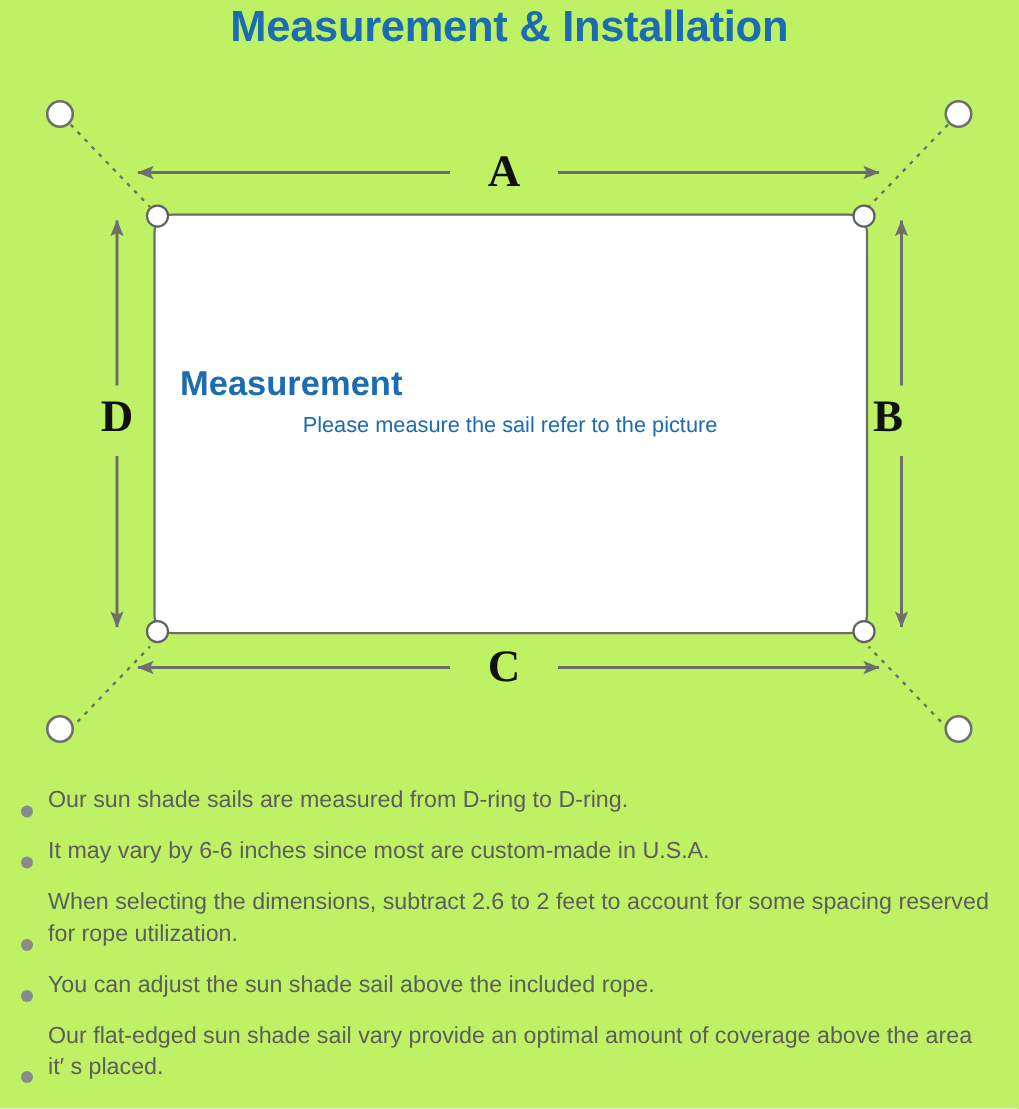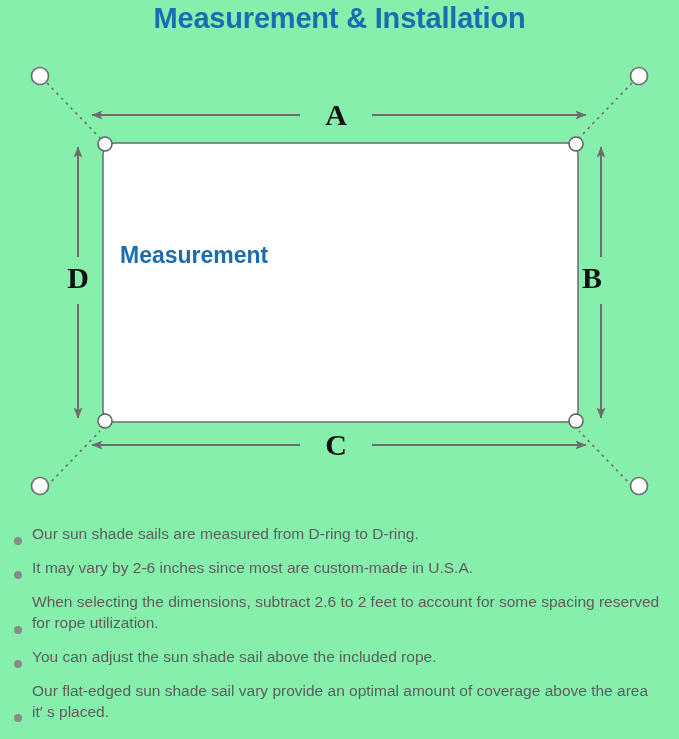--- a/index.html
+++ b/index.html
@@ -2,21 +2,21 @@
 <html><head>
 <meta charset="utf-8">
 <style>
   * { margin:0; padding:0; box-sizing:border-box; }
   html,body {
     width:679px; height:739px;
     background:#ffffff;
     font-family:"Liberation Sans", sans-serif;
     overflow:hidden;
   }
-  .page { position:relative; width:679px; height:739px; background:#86efac; }
+  .page { position:relative; width:679px; height:739px; background:#bef264; }
 
   
   .title {
     position:absolute; left:0; top:2px; width:679px;
     text-align:center;
     font-size:29px; font-weight:bold;
     color:#1b6cb0;
     letter-spacing:-0.2px;
     font-family:"Liberation Sans", sans-serif;
   }
@@ -125,30 +125,31 @@
         <line x1="601" y1="252" x2="601" y2="366" marker-end="url(#ah-r)"></line>
       </g>
     </svg>
 
     <div class="lbl" id="lbl-A">A</div>
     <div class="lbl" id="lbl-C">C</div>
     <div class="lbl" id="lbl-D">D</div>
     <div class="lbl" id="lbl-B">B</div>
 
     <div class="center-head">Measurement</div>
+    <div class="center-sub">Please measure the sail refer to the picture</div>
   </div>
 
   <div class="notes">
     <div class="note-row">
       <span class="note-bullet"></span>
       <span class="note-text">Our sun shade sails are measured from D-ring to D-ring.</span>
     </div>
     <div class="note-row">
       <span class="note-bullet"></span>
-      <span class="note-text">It may vary by 2-6 inches since most are custom-made in U.S.A.</span>
+      <span class="note-text">It may vary by 6-6 inches since most are custom-made in U.S.A.</span>
     </div>
     <div class="note-row">
       <span class="note-bullet"></span>
       <span class="note-text">When selecting the dimensions, subtract 2.6 to 2 feet to account for some spacing reserved for rope utilization.</span>
     </div>
     <div class="note-row">
       <span class="note-bullet"></span>
       <span class="note-text">You can adjust the sun shade sail above the included rope.</span>
     </div>
     <div class="note-row">

